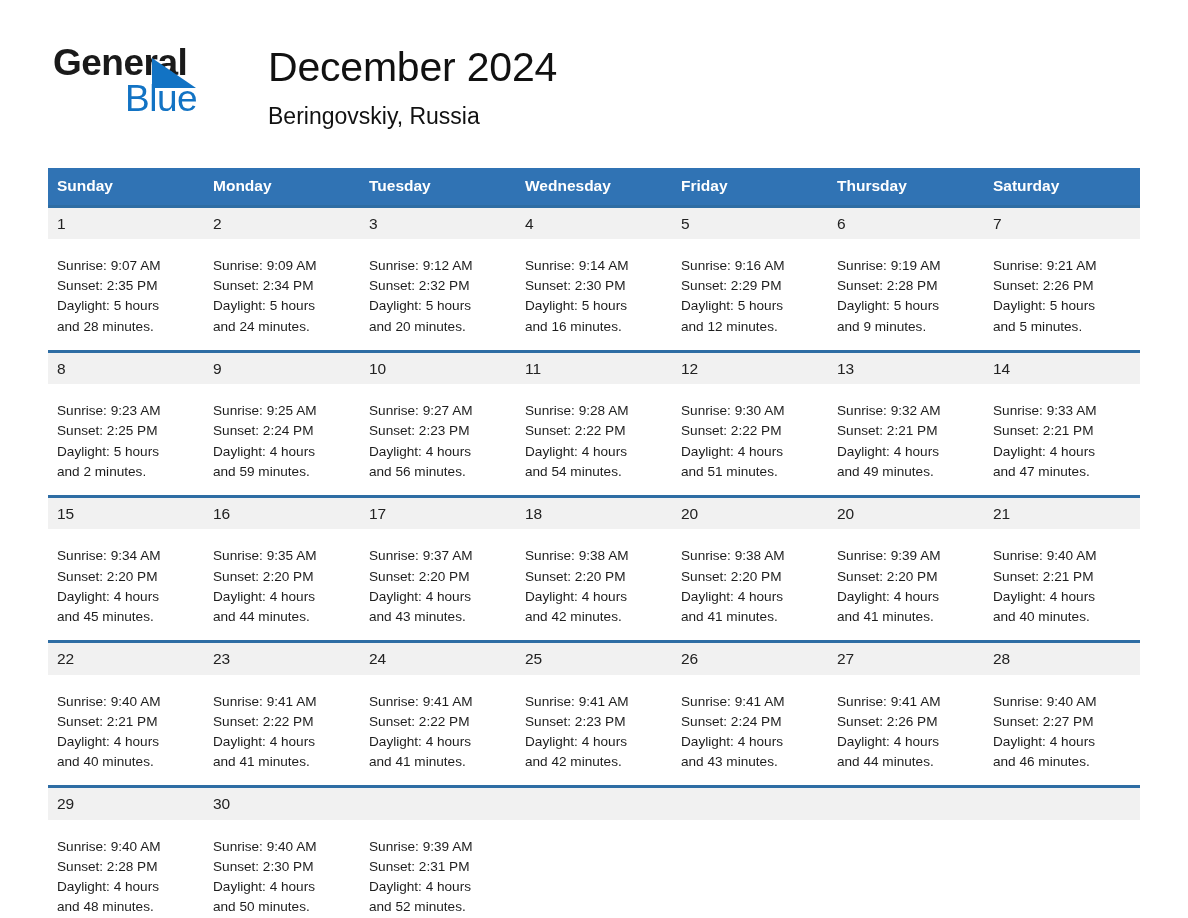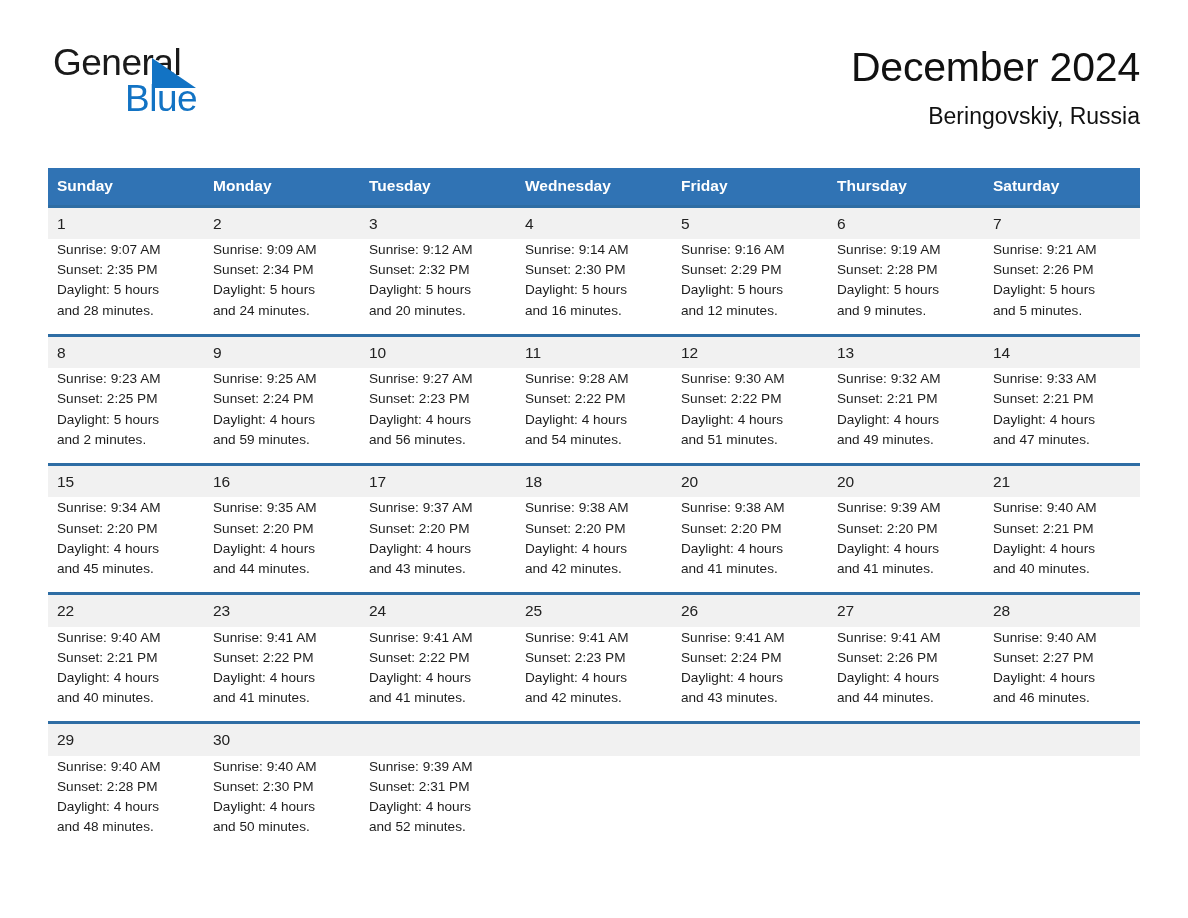--- a/index.html
+++ b/index.html
@@ -38,41 +38,41 @@
     flex: 0 0 auto;
   }
   .brand-general {
     position: absolute;
     left: 5px;
     top: 0px;
     font-size: 37px;
     letter-spacing: -0.5px;
     color: #1a1a1a;
     line-height: 1;
-    font-weight: 400;
+    font-weight: 700;
   }
   .brand-tri {
     position: absolute;
     left: 104px;
     top: 14px;
     width: 44px;
     height: 30px;
   }
   .brand-blue {
     position: absolute;
     left: 77px;
     top: 36px;
     font-size: 37px;
     letter-spacing: -0.5px;
     color: #1273c4;
     line-height: 1;
     font-weight: 400;
   }
   .titles {
-    text-align: right;
+    text-align: left;
     flex: 1 1 auto;
     padding-top: 2px;
   }
   .cal-title {
     font-size: 41px;
     font-weight: 400;
     line-height: 1.05;
     color: #111111;
     letter-spacing: -0.2px;
   }
@@ -115,21 +115,21 @@
     font-size: 15.5px;
     color: #222222;
     padding: 6px 0 6px 9px;
     line-height: 1.25;
     min-height: 19px;
   }
   .weekbody {
     display: grid;
     grid-template-columns: repeat(7, 1fr);
     background: #ffffff;
-    padding-top: 1px;
+    padding-top: 17px;
     padding-bottom: 13px;
   }
   .cellinfo {
     padding: 0 8px 0 9px;
     font-size: 13.6px;
     line-height: 20.2px;
     color: #1d1d1d;
   }
   .cellinfo div {
     white-space: nowrap;

